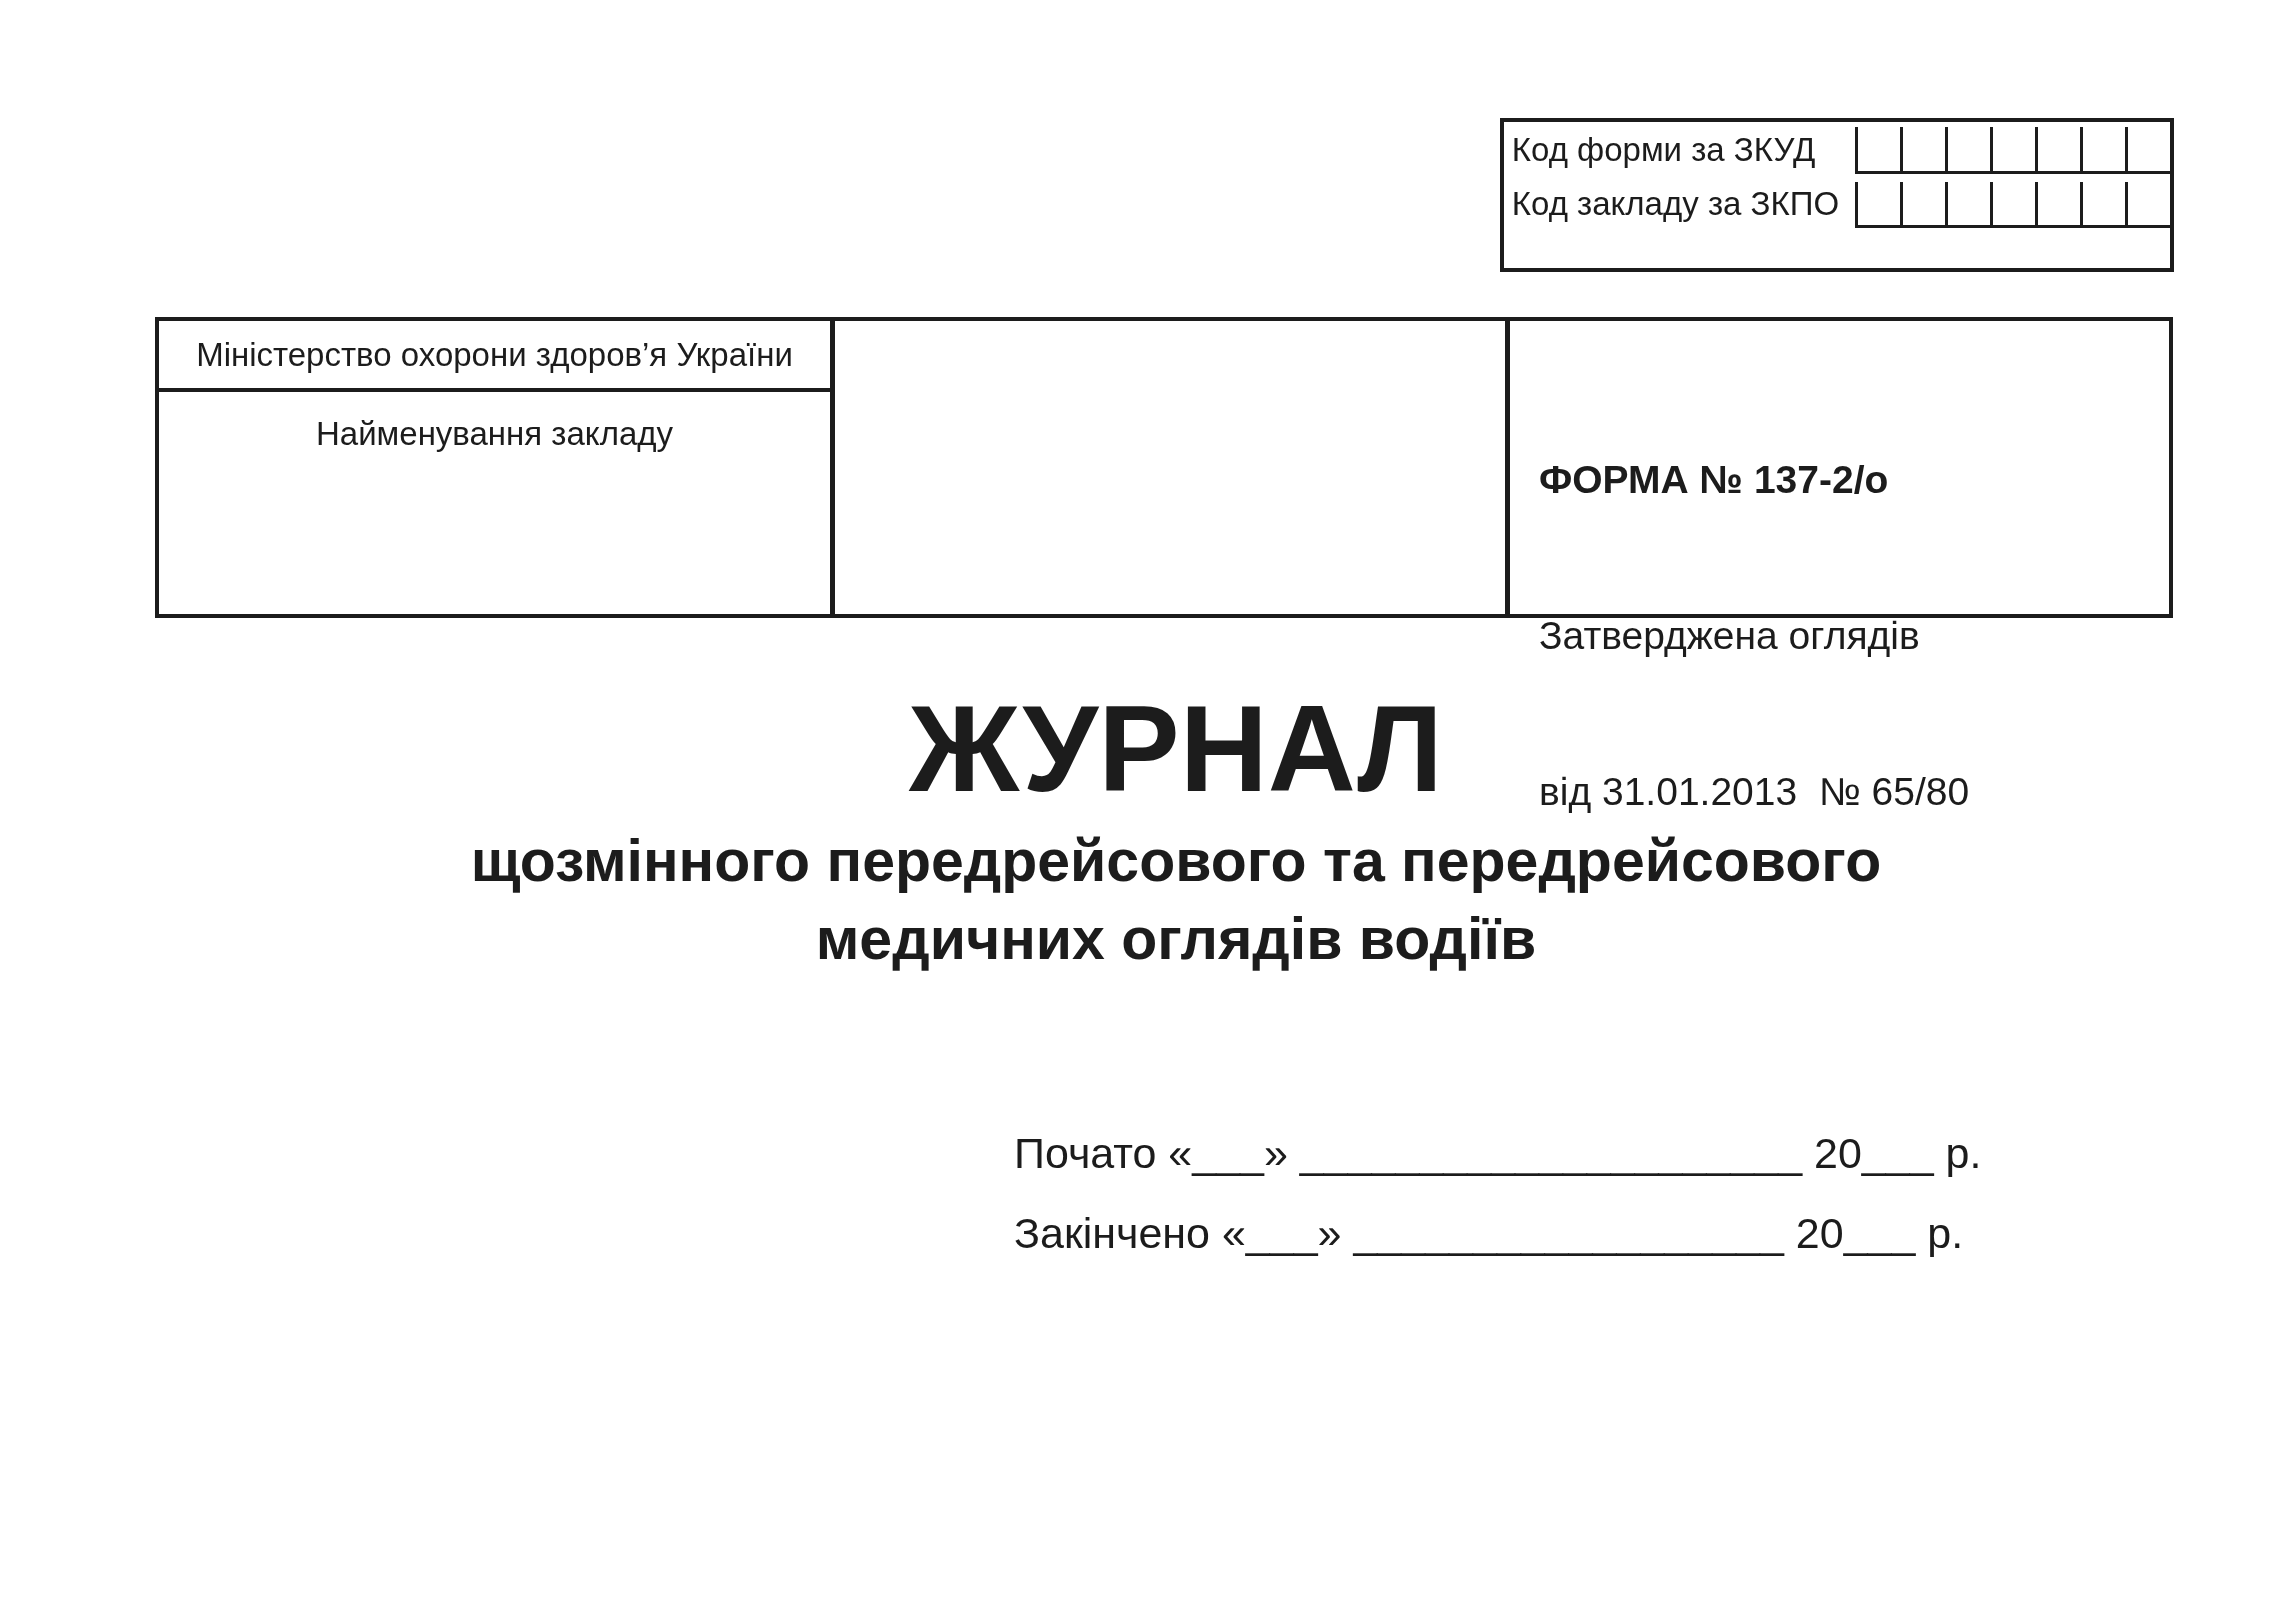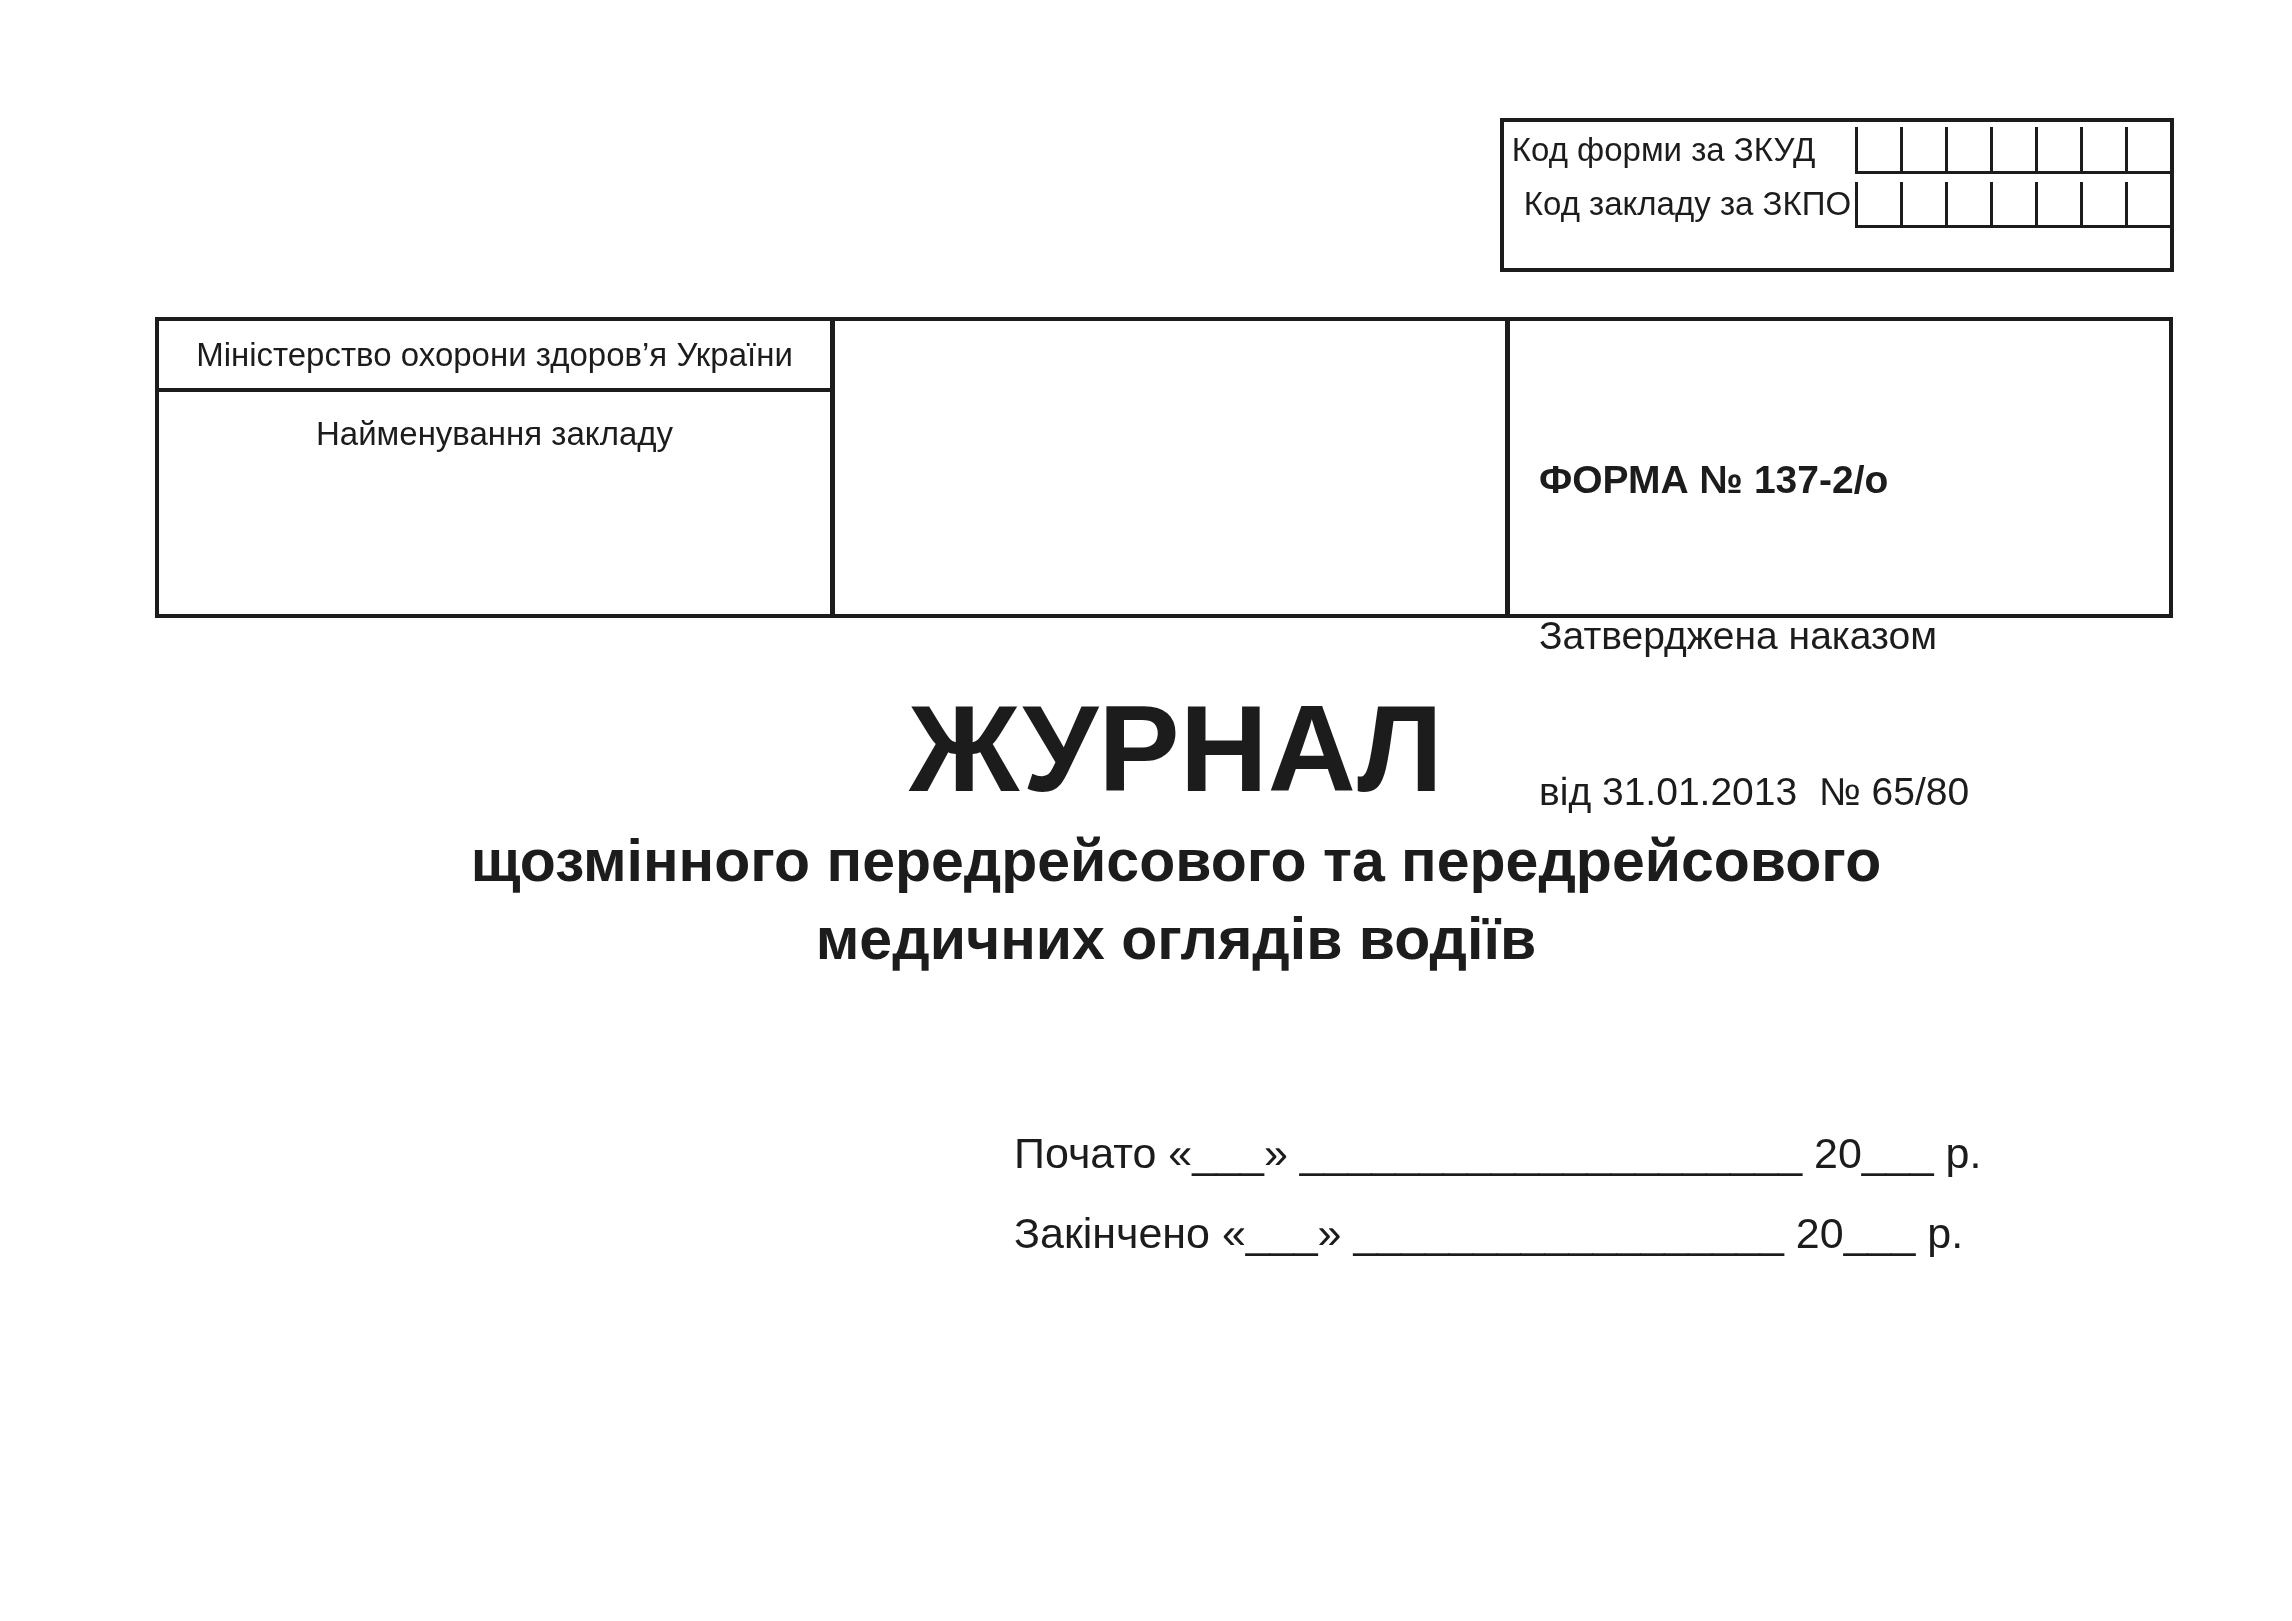--- a/index.html
+++ b/index.html
@@ -17,21 +17,21 @@
     position:absolute; left:1500px; top:118px;
     width:674px; height:154px;
     border:4.9px solid #1c1c1c;
     box-sizing:border-box;
   }
   .code-label {
     position:absolute; left:7.8px;
     font-size:33px; line-height:39px; white-space:nowrap;
   }
   .code-label.row1 { top:7.8px; }
-  .code-label.row2 { top:62px;margin-left:12px; }
+  .code-label.row2 { top:62px; }
   .comb {
     position:absolute; right:0; display:flex;
   }
   .comb.row1 { top:4.9px;  height:47px; }
   .comb.row2 { top:60px; height:46px; }
   .comb-cell {
     width:45px; height:100%;
     box-sizing:border-box;
     border-left:3.9px solid #1c1c1c;
     border-bottom:3.9px solid #1c1c1c;
@@ -120,21 +120,21 @@
   <div class="header-table">
     <div class="vdiv v1"></div>
     <div class="vdiv v2"></div>
     <div class="hdiv"></div>
 
     <div class="ministry-cell">Міністерство охорони здоров’я України</div>
     <div class="facility-cell">Найменування закладу</div>
 
     <div class="doc-info">
       <div class="bold">ФОРМА № 137-2/о</div>
-      <div>Затверджена наказом</div>
+      <div>Затверджена оглядів</div>
       <div>від 31.01.2013  № 65/80</div>
     </div>
   </div>
 
   <div class="title-wrap">
     <h1 class="journal-title">ЖУРНАЛ</h1>
     <div class="journal-subtitle">
       <div>щозмінного передрейсового та передрейсового</div>
       <div>медичних оглядів водіїв</div>
     </div>

